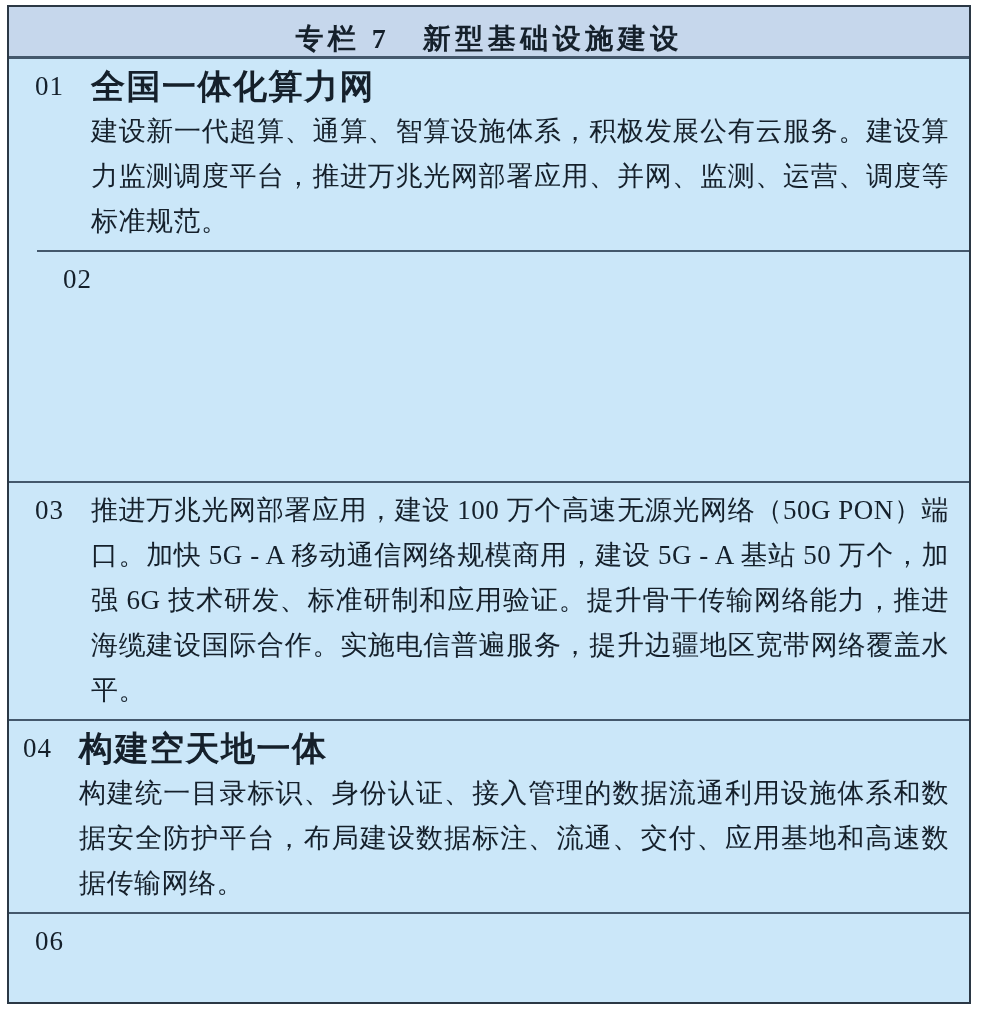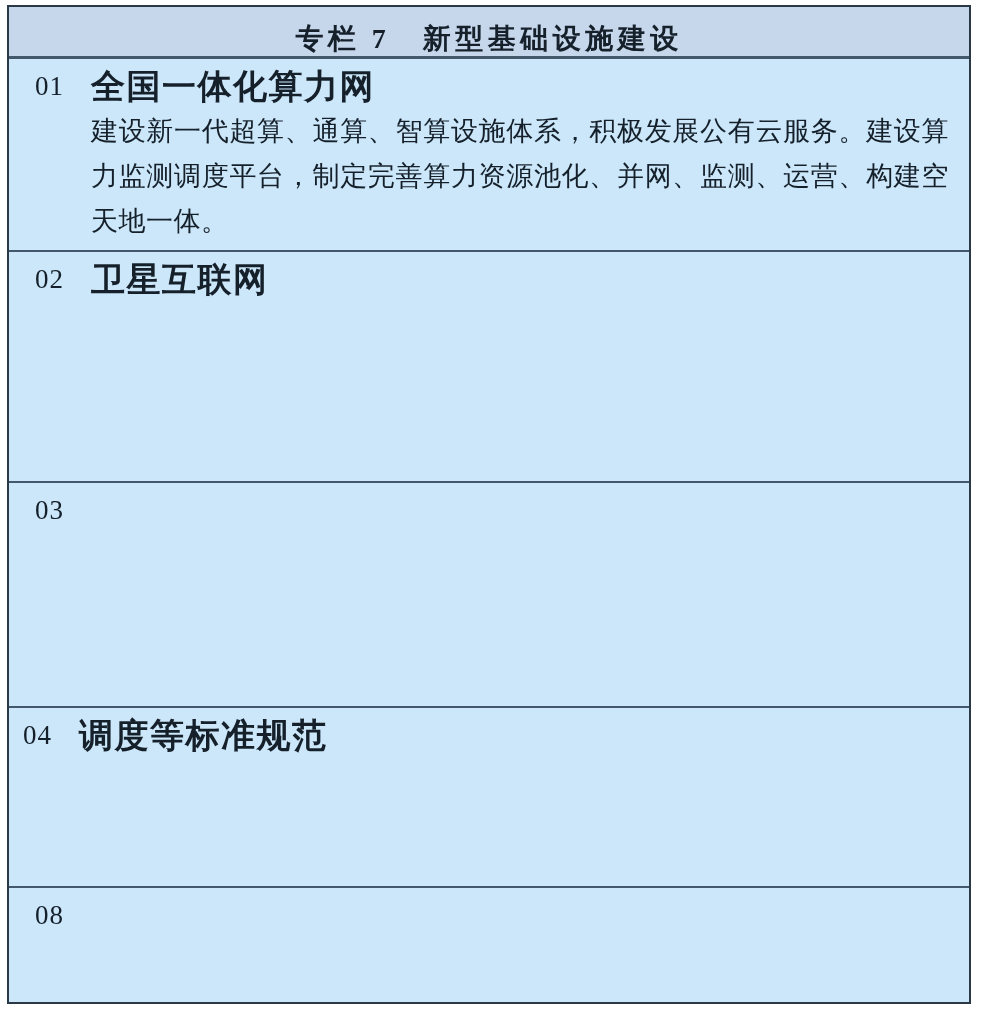--- a/index.html
+++ b/index.html
@@ -77,60 +77,61 @@
   }
   .row-body {
     font-size: 27px;
     line-height: 45px;
     text-align: justify;
     text-justify: inter-ideograph;
     letter-spacing: 0.5px;
   }
   
   .row[data-idx="0"] { min-height: 135px; }
-  .row[data-idx="1"] { min-height: 231px; }
+  .row[data-idx="1"] { min-height: 231px; margin-left: 28px; }
   .row[data-idx="2"] { min-height: 225px; }
   .row[data-idx="3"] { min-height: 180px; padding-left: 14px; }
   .row[data-idx="4"] { min-height: 171px; }
 </style>
 </head>
 <body>
 
 <div class="page">
   <div class="panel">
     <div class="panel-header">
       <div class="panel-title">专栏 7　新型基础设施建设</div>
     </div>
     <div class="rows">
   <div class="row" data-idx="0">
     <div class="row-number">01</div>
     <div class="row-content">
       <div class="row-title">全国一体化算力网</div>
-      <div class="row-body">建设新一代超算、通算、智算设施体系，积极发展公有云服务。建设算力监测调度平台，制定完善算力资源池化、并网、监测、运营、构建空天地一体。</div>
+      <div class="row-body">建设新一代超算、通算、智算设施体系，积极发展公有云服务。建设算力监测调度平台，推进万兆光网部署应用、并网、监测、运营、调度等标准规范。</div>
     </div>
   </div>
 
   <div class="row" data-idx="1">
     <div class="row-number">02</div>
     <div class="row-content">
-      <div class="row-title">卫星互联网</div>
     </div>
   </div>
 
   <div class="row" data-idx="2">
     <div class="row-number">03</div>
     <div class="row-content">
+      <div class="row-body">推进万兆光网部署应用，建设 100 万个高速无源光网络（50G PON）端口。加快 5G - A 移动通信网络规模商用，建设 5G - A 基站 50 万个，加强 6G 技术研发、标准研制和应用验证。提升骨干传输网络能力，推进海缆建设国际合作。实施电信普遍服务，提升边疆地区宽带网络覆盖水平。</div>
     </div>
   </div>
 
   <div class="row" data-idx="3">
     <div class="row-number">04</div>
     <div class="row-content">
-      <div class="row-title">调度等标准规范</div>
+      <div class="row-title">构建空天地一体</div>
+      <div class="row-body">构建统一目录标识、身份认证、接入管理的数据流通利用设施体系和数据安全防护平台，布局建设数据标注、流通、交付、应用基地和高速数据传输网络。</div>
     </div>
   </div>
 
   <div class="row" data-idx="4">
-    <div class="row-number">08</div>
+    <div class="row-number">06</div>
   </div>
 </div>
   </div>
 </div>
 
 </body></html>

